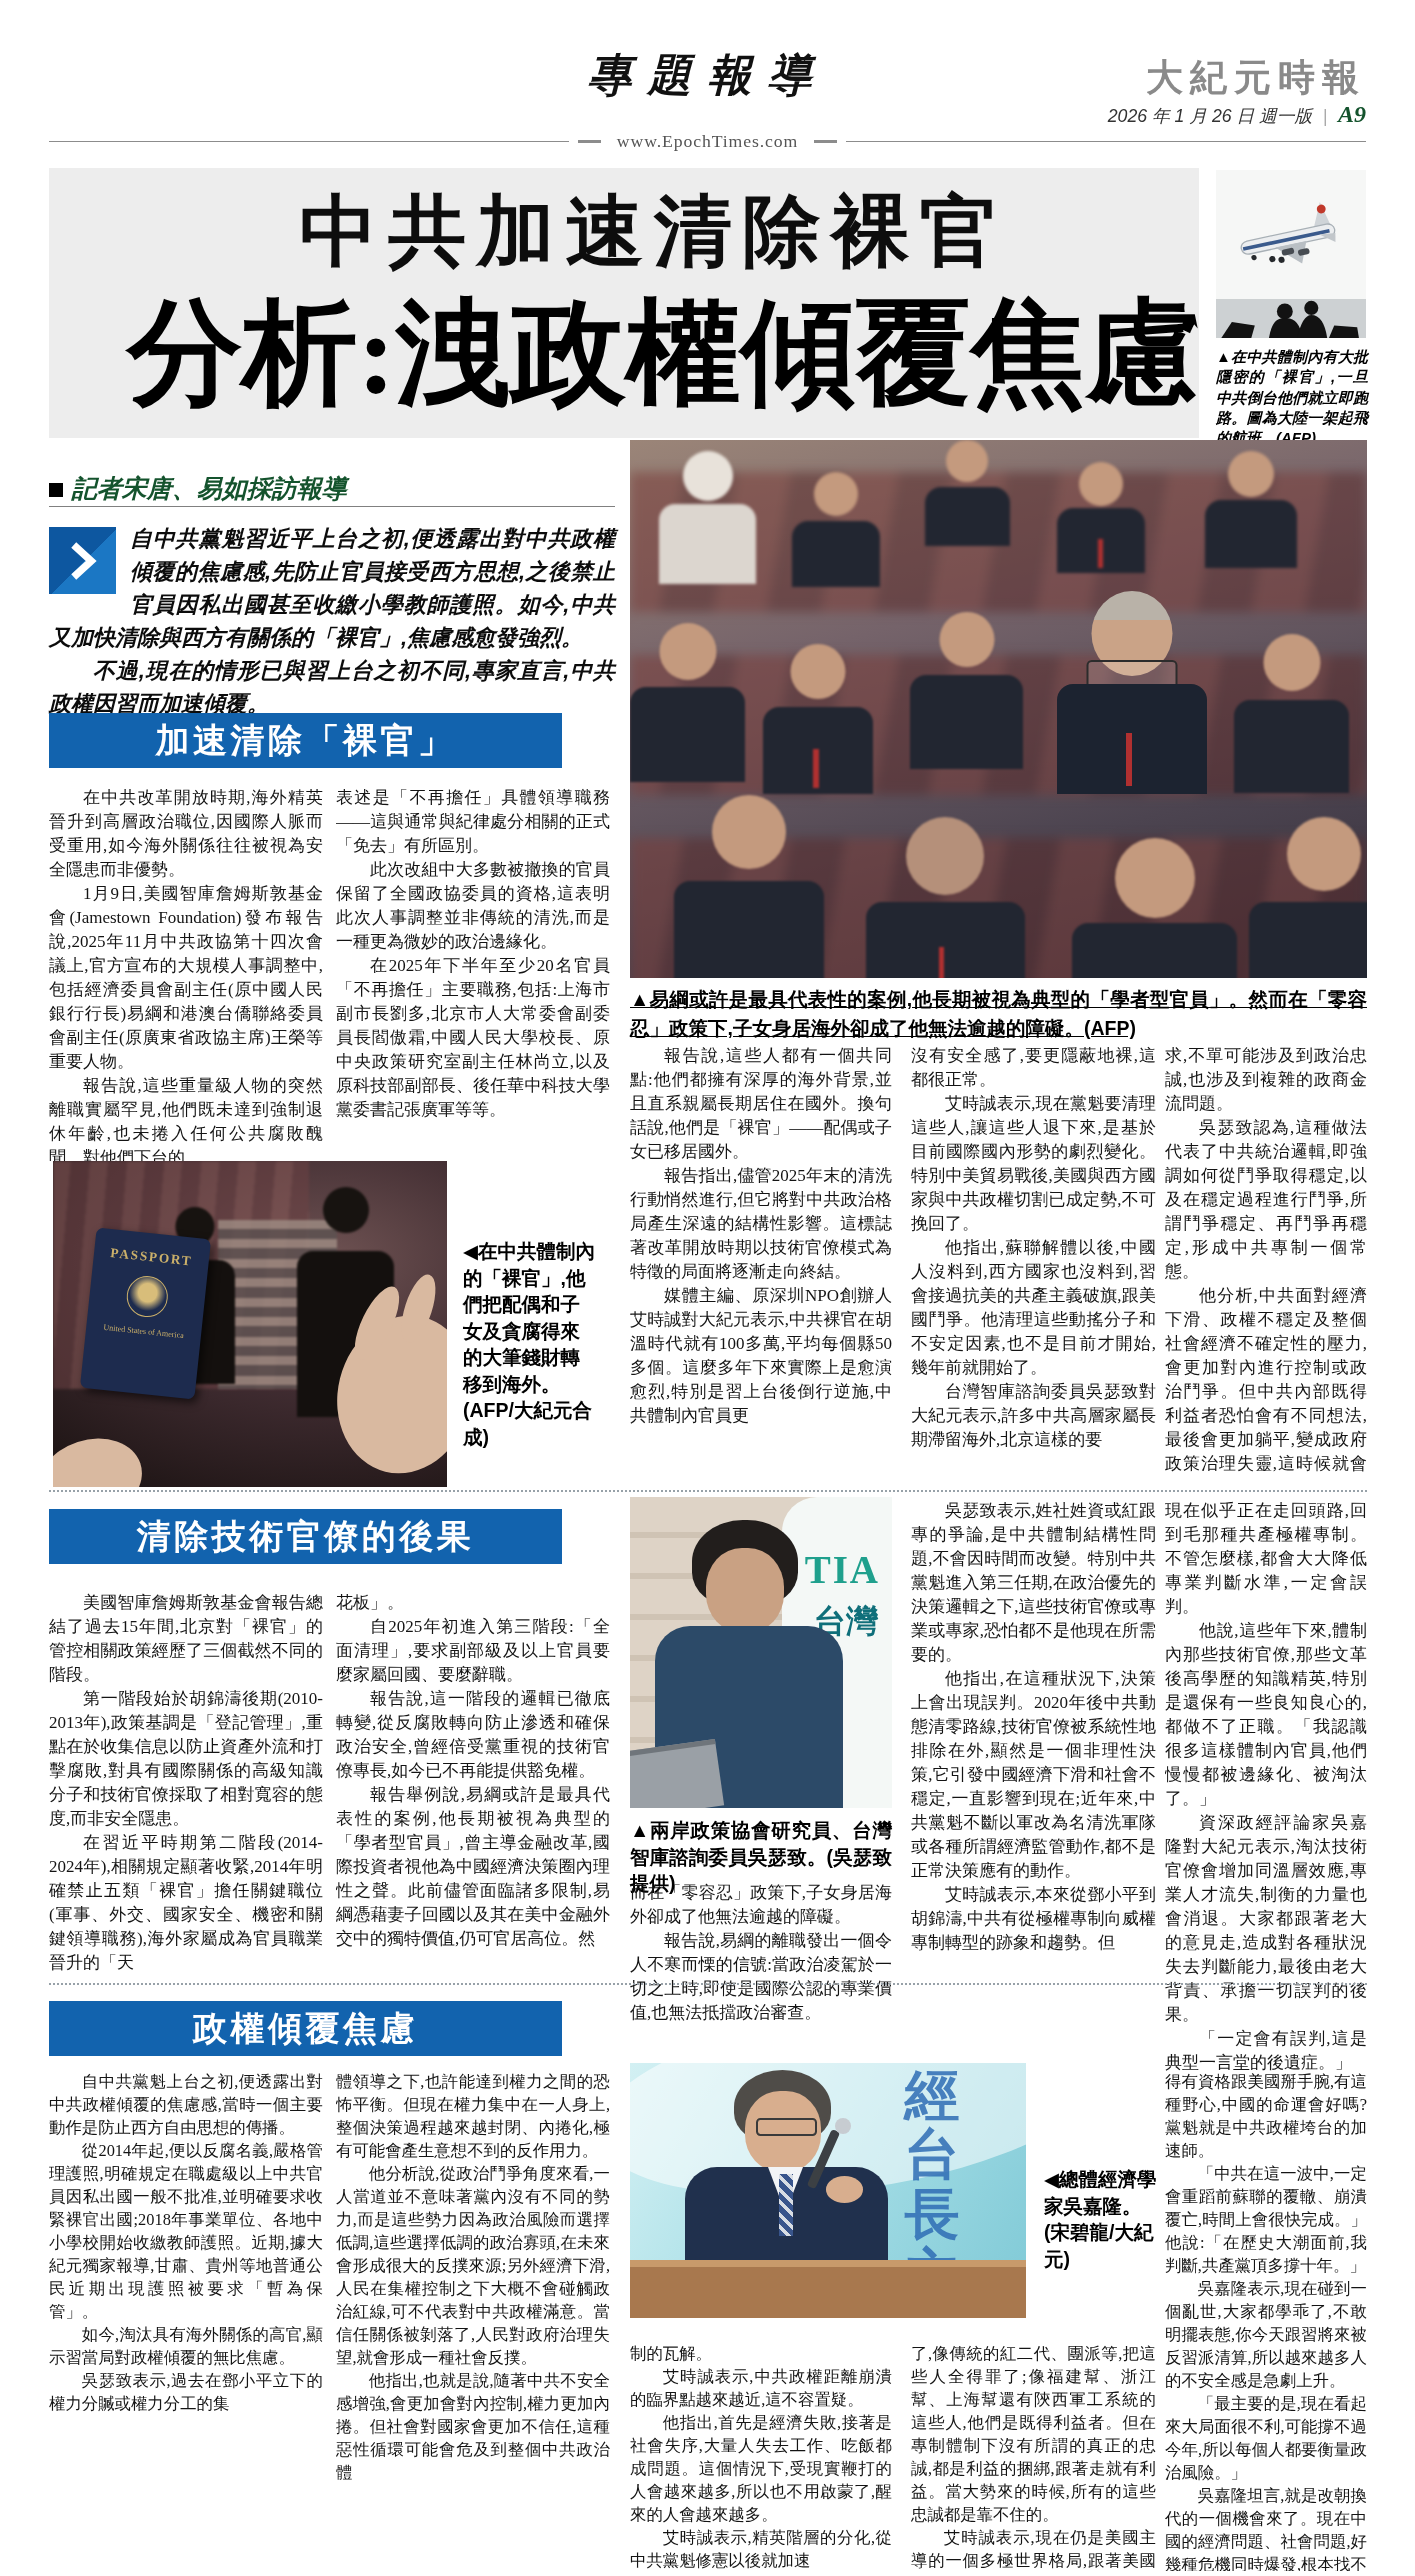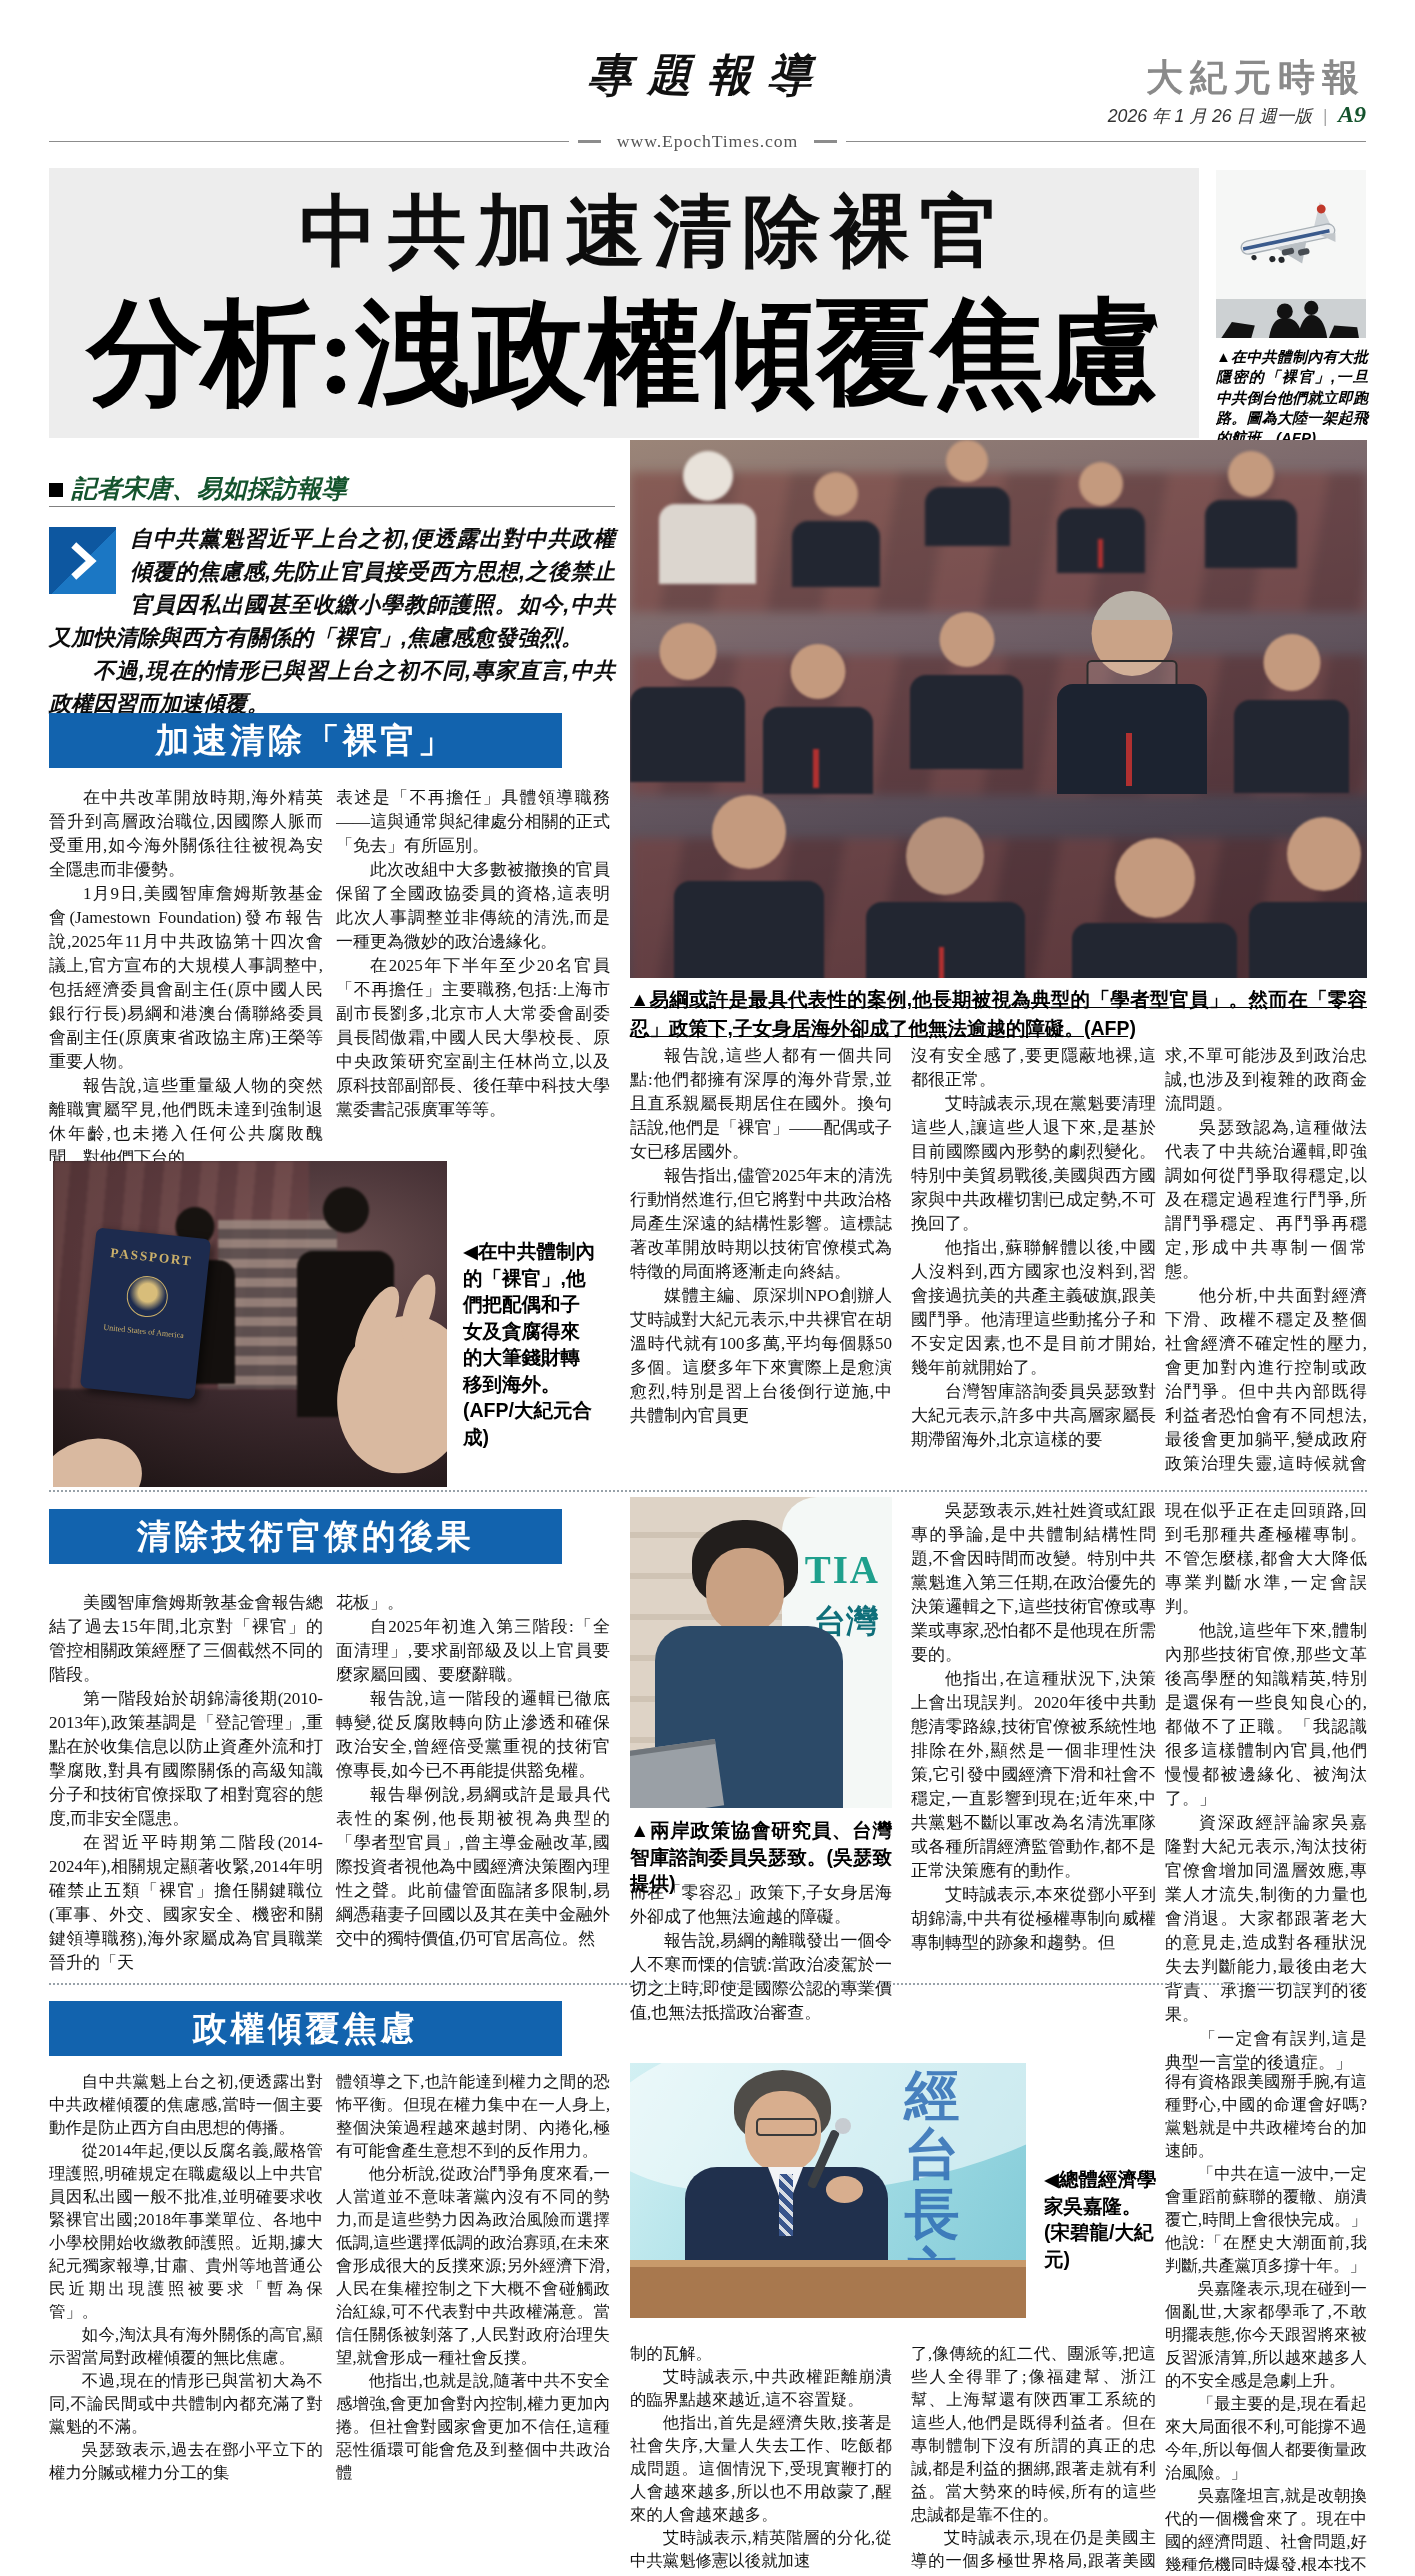--- a/index.html
+++ b/index.html
@@ -15,21 +15,21 @@
   #dateline .sep{color:#aaa;}
   #urlrow{position:absolute;top:131px;left:49px;right:49px;display:flex;align-items:center;}
   #urlrow .ln{flex:1;height:0.9px;background:#8c8c8c;}
   #urlrow .dash{width:23px;height:2.7px;background:#8c8c8c;margin:0 8.8px;}
   #urlrow .url{font-size:17.7px;color:#555;padding:0 7px;letter-spacing:0.9px;}
   
   #headline-box{position:absolute;left:49px;top:168px;width:1150px;height:270px;background:#ededed;}
   #hl1{position:absolute;top:12.4px;left:0;width:100%;text-align:center;font-size:78px;font-weight:900;
        letter-spacing:10.6px;color:#0d0d0d;padding-left:30px;}
   #hl2{position:absolute;top:108px;left:0;width:100%;text-align:center;font-size:115px;font-weight:900;
-       color:#000;font-family:"Liberation Serif","DejaVu Serif",serif;letter-spacing:0px;}
+       color:#000;font-family:"Liberation Serif","DejaVu Serif",serif;letter-spacing:0px;padding-left:40px;}
   
   #plane-photo{position:absolute;left:1216px;top:170px;width:150px;height:168px;background:#f6f7f6;}
   #plane-photo .strip{position:absolute;left:0;bottom:0;width:100%;height:39px;background:#cdd1d3;}
   #top-caption{position:absolute;left:1216px;top:347px;width:152px;font-size:15px;line-height:20.3px;
                font-weight:700;text-align:justify;}
   
   #byline{position:absolute;left:49px;top:472px;font-size:25px;font-weight:700;color:#14532d;text-align:right;}
   #byline .sq{display:inline-block;width:14px;height:14px;background:#000;margin-right:8.8px;}
   #byline-rule{position:absolute;left:49px;top:506px;width:566px;height:0.9px;background:#808080;}
   #intro{position:absolute;left:49px;top:522px;width:566px;font-weight:700;font-size:22px;line-height:33px;
@@ -336,21 +336,20 @@
     <p>「一定會有誤判,這是典型一言堂的後遺症。」</p>
   </div>
 
   <div class="dotted" style="top:1983px"></div>
 
   <div class="bar" style="top:2001px">政權傾覆焦慮</div>
   <div class="col tight" style="left:49px;top:2070px;width:274px;height:499px">
     <p>自中共黨魁上台之初,便透露出對中共政權傾覆的焦慮感,當時一個主要動作是防止西方自由思想的傳播。</p>
     <p>從2014年起,便以反腐名義,嚴格管理護照,明確規定在職處級以上中共官員因私出國一般不批准,並明確要求收緊裸官出國;2018年事業單位、各地中小學校開始收繳教師護照。近期,據大紀元獨家報導,甘肅、貴州等地普通公民近期出現護照被要求「暫為保管」。</p>
     <p>如今,淘汰具有海外關係的高官,顯示習當局對政權傾覆的無比焦慮。</p>
-    <p>不過,現在的情形已與當初大為不同,不論民間或中共體制內都充滿了對黨魁的不滿。</p>
     <p>吳瑟致表示,過去在鄧小平立下的權力分贓或權力分工的集</p>
   </div>
   <div class="col tight" style="left:336px;top:2070px;width:274px;height:499px">
     <p class="cont">體領導之下,也許能達到權力之間的恐怖平衡。但現在權力集中在一人身上,整個決策過程越來越封閉、內捲化,極有可能會產生意想不到的反作用力。</p>
     <p>他分析說,從政治鬥爭角度來看,一人當道並不意味著黨內沒有不同的勢力,而是這些勢力因為政治風險而選擇低調,這些選擇低調的政治寡頭,在未來會形成很大的反撲來源;另外經濟下滑,人民在集權控制之下大概不會碰觸政治紅線,可不代表對中共政權滿意。當信任關係被剝落了,人民對政府治理失望,就會形成一種社會反撲。</p>
     <p>他指出,也就是說,隨著中共不安全感增強,會更加會對內控制,權力更加內捲。但社會對國家會更加不信任,這種惡性循環可能會危及到整個中共政治體</p>
   </div>
 
   <div id="wu2-photo">
     <div class="swoosh"></div>

